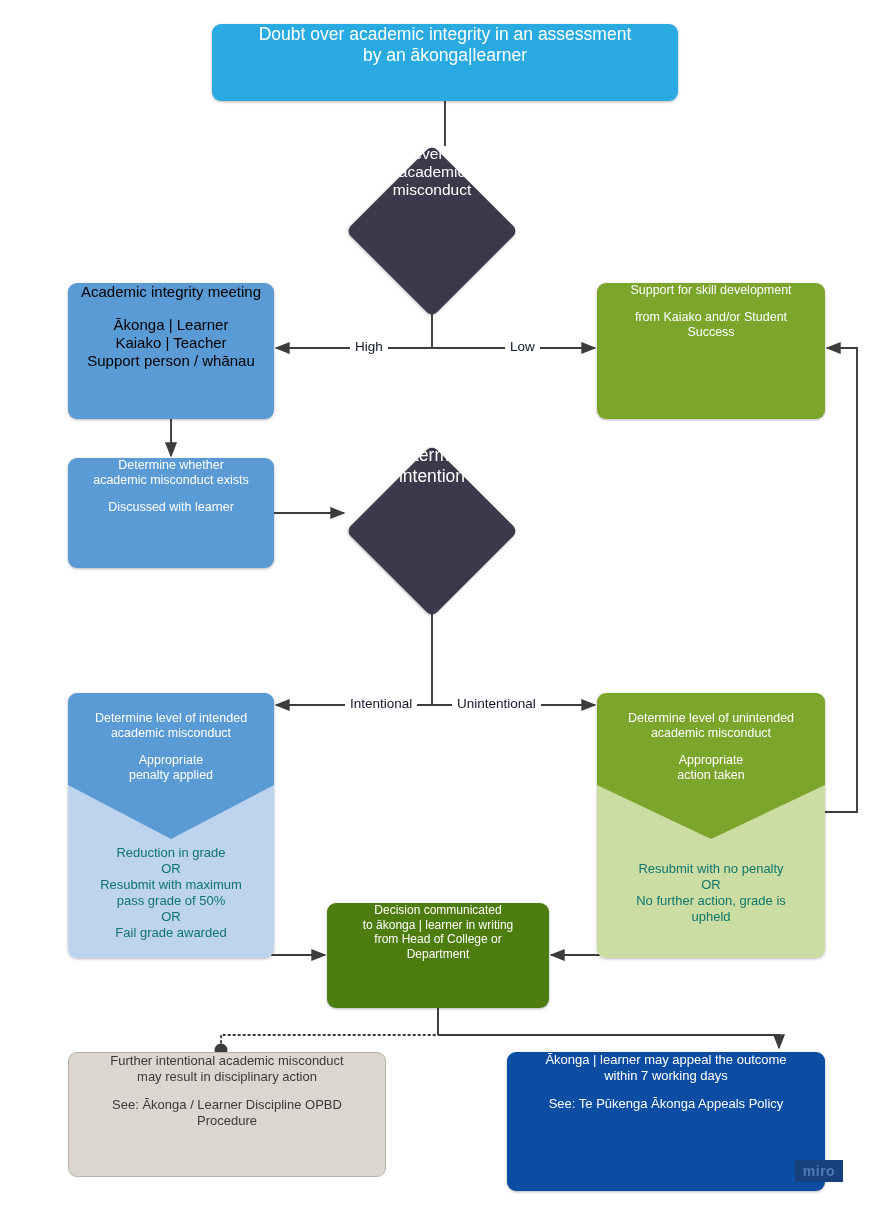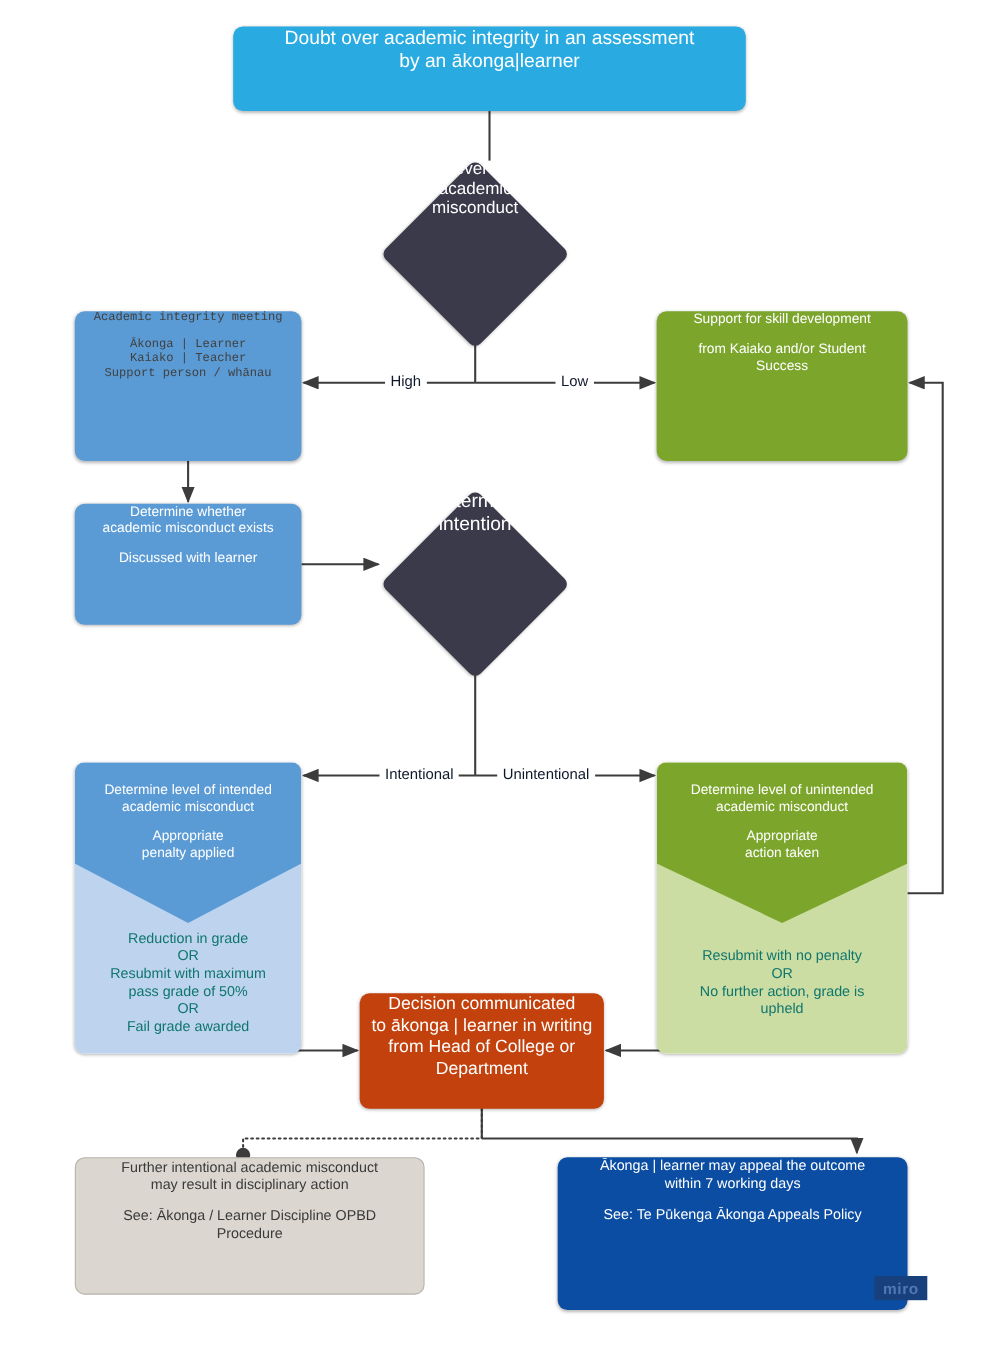--- a/index.html
+++ b/index.html
@@ -18,21 +18,21 @@
   .n-start{left:212px;top:24px;width:466px;height:77px;background:#29ABE2;color:#ffffff;font-size:17.5px;}
   .n-start .txt{padding:0 16px;}
 
   .diamond{width:172px;height:172px;}
   .diamond .dshape{position:absolute;left:50%;top:50%;width:122px;height:122px;margin-left:-61px;margin-top:-61px;
       background:#3B3A4A;transform:rotate(45deg);border-radius:7px;box-shadow:0 1px 3px rgba(0,0,0,0.3);}
   .diamond .dtxt{position:relative;z-index:2;color:#ffffff;width:100%;text-align:center;}
   .n-diamond1{left:346px;top:145px;color:#fff;font-size:15.5px;}
   .n-diamond2{left:346px;top:445px;color:#fff;font-size:17.5px;}
 
-  .n-meeting{left:68px;top:283px;width:206px;height:136px;background:#5B9BD5;color:#404040;font-size:11px;font-family:Liberation Mono, monospace;}
+  .n-meeting{left:68px;top:283px;width:206px;height:136px;background:#5B9BD5;color:#000000;font-size:15px;}
   .n-support{left:597px;top:283px;width:228px;height:136px;background:#7CA52C;color:#ffffff;font-size:12.5px;}
   .n-determine{left:68px;top:458px;width:206px;height:110px;background:#5B9BD5;color:#ffffff;font-size:12.5px;}
 
   
   .chev{border-radius:9px;overflow:hidden;margin-top:48px;}
   .chev .base{position:absolute;left:0;top:0;right:0;bottom:0;}
   .chev .band{position:absolute;left:0;top:0;width:100%;height:146px;}
   .chev .bandtxt{position:absolute;left:0;top:0;width:100%;height:108px;display:flex;align-items:center;
      justify-content:center;text-align:center;color:#ffffff;z-index:3;}
   .chev .bottxt{position:absolute;left:0;width:100%;display:flex;align-items:center;justify-content:center;
@@ -41,21 +41,21 @@
   .n-intended{left:68px;top:645px;width:206px;height:265px;font-size:12.5px;}
   .n-intended .base{background:#BDD3EE;}
   .n-intended .band{background:#5B9BD5;clip-path:polygon(0 0,100% 0,100% 63%,50% 100%,0 63%);}
   .n-intended .bottxt{top:140px;height:120px;font-size:13px;}
 
   .n-unintended{left:597px;top:645px;width:228px;height:265px;font-size:12.5px;}
   .n-unintended .base{background:#CBDDA2;}
   .n-unintended .band{background:#7CA52C;clip-path:polygon(0 0,100% 0,100% 63%,50% 100%,0 63%);}
   .n-unintended .bottxt{top:140px;height:120px;font-size:13px;}
 
-  .n-decision{left:327px;top:903px;width:222px;height:105px;background:#c2410c;color:#ffffff;font-size:16px;}
+  .n-decision{left:327px;top:903px;width:222px;height:105px;background:#4d7c0f;color:#ffffff;font-size:12px;}
   .n-further{left:68px;top:1052px;width:318px;height:125px;background:#DBD7D0;color:#3A3A3A;font-size:13px;
      border:1px solid #B8B2AA;}
   .n-appeal{left:507px;top:1052px;width:318px;height:139px;background:#0B4DA2;color:#ffffff;font-size:13px;}
 
   .elabel{position:absolute;color:#0f172a;font-size:13.5px;background:#ffffff;padding:0 5px;white-space:nowrap;}
   .l-high{left:350px;top:339px;}
   .l-low{left:505px;top:339px;}
   .l-intentional{left:345px;top:696px;}
   .l-unintentional{left:452px;top:696px;}
 

